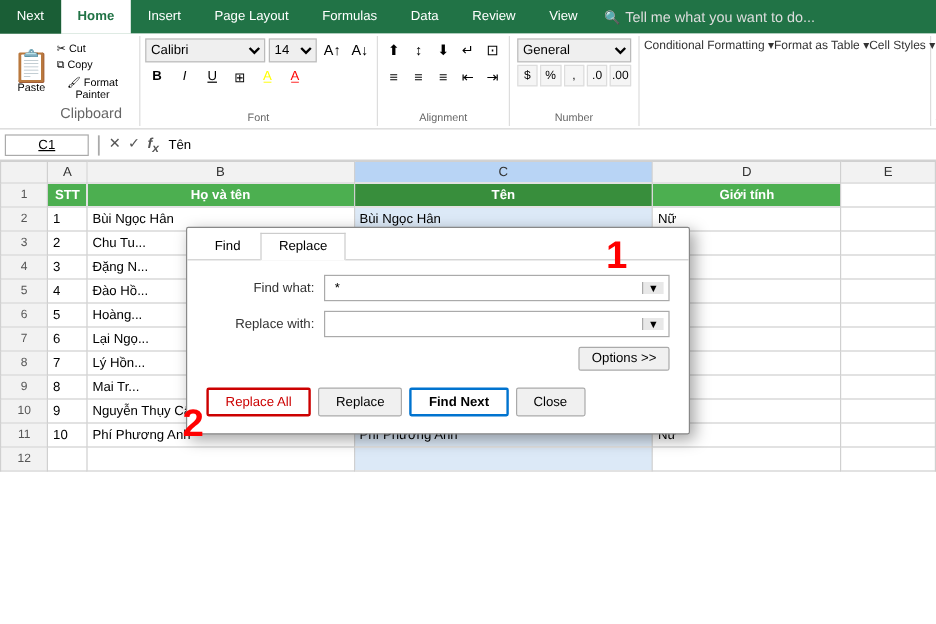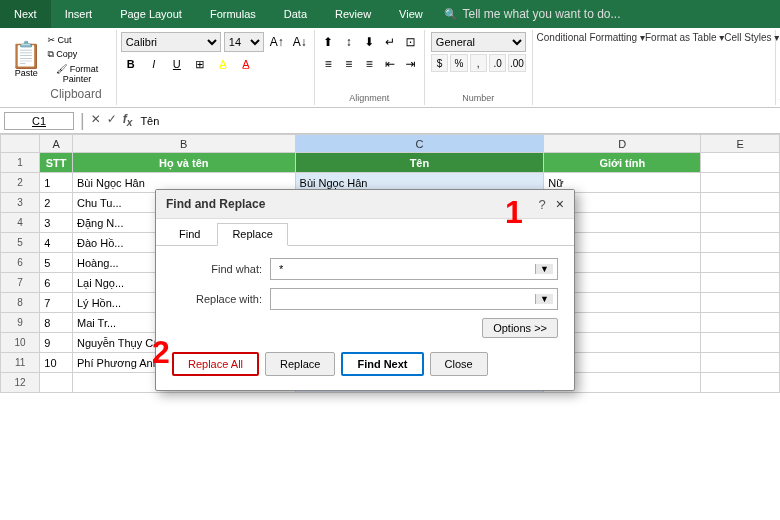--- a/index.html
+++ b/index.html
@@ -76,20 +76,21 @@
 
     .styles-group { display: flex; flex-direction: row; padding: 2px 4px; border-right: 1px solid #ddd; min-width: 130px; }
 
     .colA { width: 30px; }
   </style>
 </head>
 <body>
 
 <div class="tab-bar">
   <div class="tab-item" style="background:#1a5e36;">Next</div>
+  <div class="tab-item active">Home</div>
   <div class="tab-item">Insert</div>
   <div class="tab-item">Page Layout</div>
   <div class="tab-item">Formulas</div>
   <div class="tab-item">Data</div>
   <div class="tab-item">Review</div>
   <div class="tab-item">View</div>
   <div style="flex:1; display:flex; align-items:center; padding: 0 8px;">
     <span style="color:#fff; font-size:11px;">🔍</span>
     <span style="color:#ddd; font-size:12px; margin-left:4px;">Tell me what you want to do...</span>
   </div>
@@ -124,20 +125,21 @@
       <button class="font-btn" style="font-size:12px;">A↓</button>
     </div>
     <div class="font-row">
       <button class="font-btn bold">B</button>
       <button class="font-btn italic">I</button>
       <button class="font-btn underline">U</button>
       <button class="font-btn">⊞</button>
       <button class="font-btn" style="color:#ff0;">A̲</button>
       <button class="font-btn" style="color:red;">A̲</button>
     </div>
+    <div style="font-size:9px; color:#666; margin-top:auto; text-align:center;">Font</div>
   </div>
 
   <div class="align-group">
     <div class="align-row" style="margin-bottom:2px;">
       <button class="align-btn">⬆</button>
       <button class="align-btn">↕</button>
       <button class="align-btn">⬇</button>
       <button class="align-btn">↵</button>
       <button class="align-btn">⊡</button>
     </div>
@@ -291,27 +293,20 @@
           <td></td>
           <td style="background: rgb(220, 233, 247);"></td>
           <td></td>
           <td></td>
         </tr>
       </tbody>
   </table>
 
   <div class="dialog-overlay">
     <div class="dialog">
-      <div class="dialog-title">
-        <span class="dialog-title-text">Find and Replace</span>
-        <div class="dialog-controls">
-          <span style="cursor:pointer;">?</span>
-          <span class="dialog-close">×</span>
-        </div>
-      </div>
       <div class="dialog-tabs">
         <div class="dialog-tab">Find</div>
         <div class="dialog-tab active">Replace</div>
       </div>
       <div class="dialog-body">
         <div class="dialog-row">
           <div class="dialog-label">Find what:</div>
           <div class="dialog-input" style="display:flex; border:1px solid #aaa;">
             <input type="text" value="*" style="flex: 1 1 0%; border: none; outline: none; font-size: 11px; padding: 2px 4px;">
             <div class="dialog-dropdown">▼</div>

